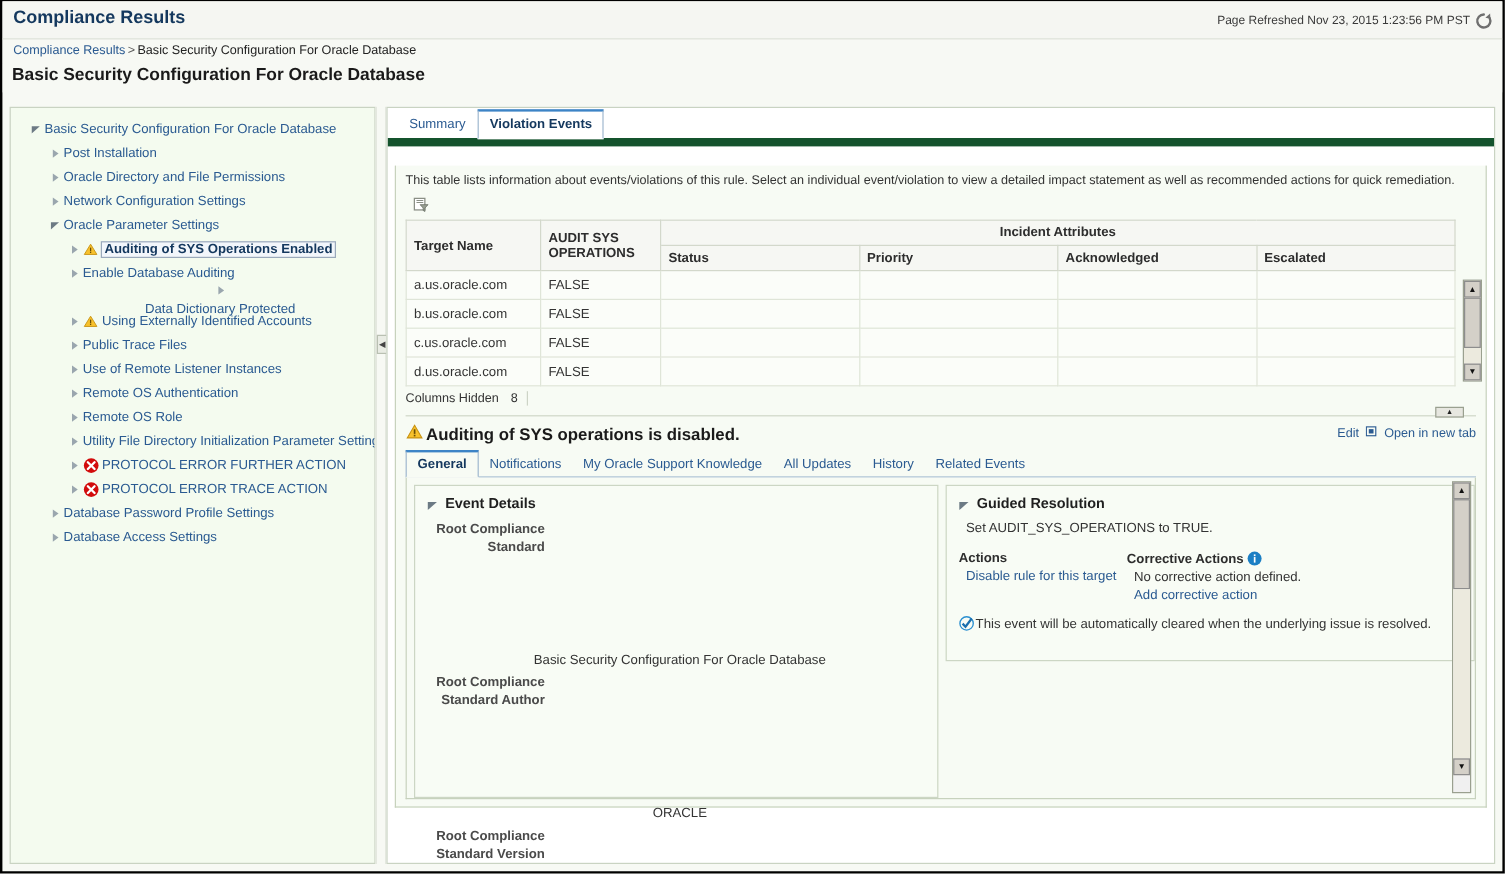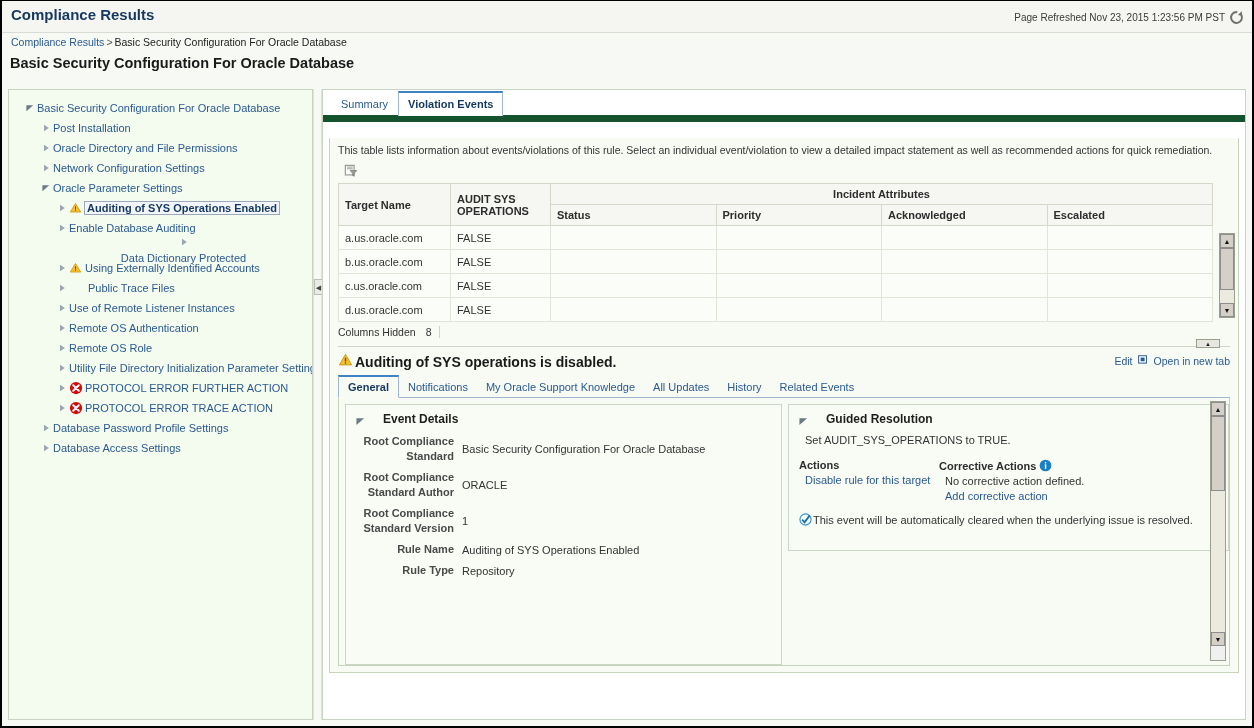--- a/index.html
+++ b/index.html
@@ -283,25 +283,25 @@
 
   .box {
     border:1px solid #ccd6c4;
     background:#f8fcf5;
     height:100%;
     position:relative;
   }
   .box-title {
     font-size:12px; font-weight:bold; color:#1f1f1f;
     padding:7px 0 4px 10px;
-    display:flex; align-items:center; gap:18px;
+    display:flex; align-items:center; gap:6px;
   }
   .disc { width:9px; height:9px; display:block; }
 
-  .kv { display:flex; margin-bottom:6px; }
+  .kv { display:flex; margin-bottom:6px;flex-direction:column; }
   .kv .k {
     width:110px; flex:0 0 110px;
     text-align:right;
     font-size:11px; font-weight:bold; color:#4a4a4a;
     line-height:15px;
     padding-right:8px;
   }
   .kv .v { font-size:11px; color:#333; align-self:center; }
   .kvs { padding:4px 0 0 6px; }
 
@@ -424,21 +424,21 @@
                 <path d="M2.5 0.8 L8.5 5 L2.5 9.2 Z" fill="#9aa6ae"></path>
               </svg>
             </span>
             <span class="warn-ic"><svg viewBox="0 0 16 16" width="13" height="12">
                 <path d="M8 2 L15 13.4 L1 13.4 Z" fill="#f7c12b" stroke="#c79212" stroke-width="1"></path>
                 <rect x="7.3" y="5.8" width="1.4" height="4" fill="#6b4e06"></rect>
                 <rect x="7.3" y="10.4" width="1.4" height="1.4" fill="#6b4e06"></rect>
               </svg></span>
             <span class="tlabel">Using Externally Identified Accounts</span>
           </div>
-          <div class="tnode" style="padding-left: 46px; gap: 19px;">
+          <div class="tnode" style="padding-left: 46px;">
             <span class="tw">
               <svg viewBox="0 0 10 10" width="8" height="8">
                 <path d="M2.5 0.8 L8.5 5 L2.5 9.2 Z" fill="#9aa6ae"></path>
               </svg>
             </span>
             <span class="tlabel">Public Trace Files</span>
           </div>
           <div class="tnode" style="padding-left: 46px;">
             <span class="tw">
               <svg viewBox="0 0 10 10" width="8" height="8">

